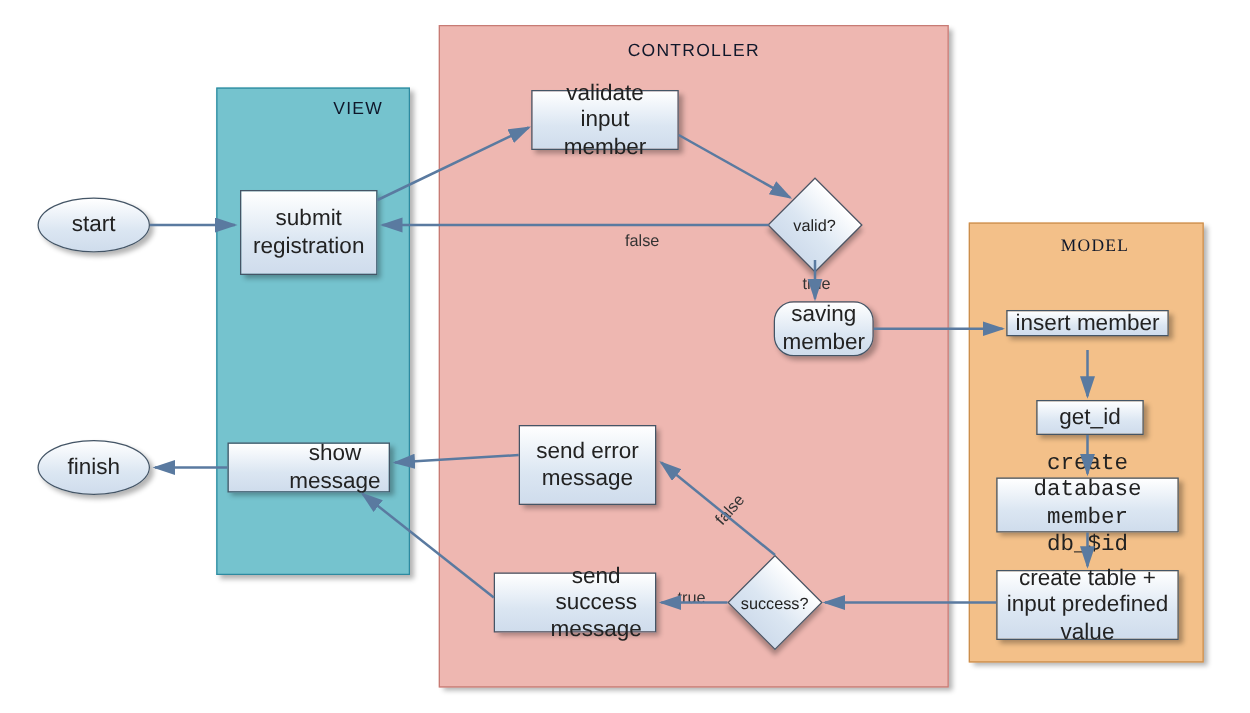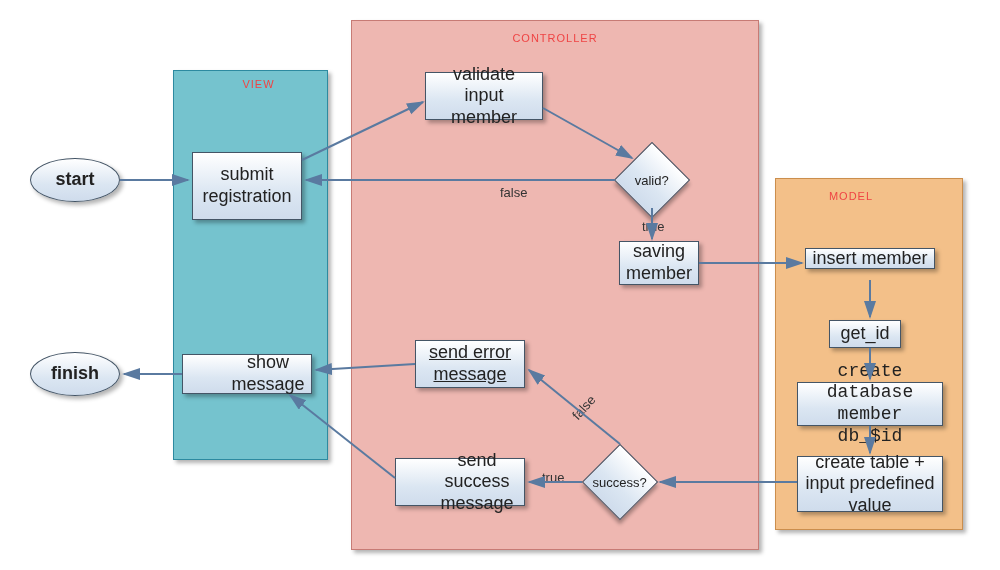--- a/index.html
+++ b/index.html
@@ -8,42 +8,41 @@
     background:#fff;
     width:1000px;
     height:570px;
     position:relative;
   }
   .container-box{
     position:absolute;
     box-sizing:border-box;
   }
   .container-title{
-    font-size:11px;
+    font-size:14px;
     letter-spacing:1px;
     text-align:center;
-    color:#ef4444;
+    color:#0f172a;
   }
   .node{
     position:absolute;
     box-sizing:border-box;
     border:1px solid #456;
     background:linear-gradient(#fff,#dbe6f2 60%,#cfdcec);
     font-size:18px;
     color:#222;
     display:flex;
     align-items:center;
     justify-content:center;
     text-align:center;
     padding:4px 6px;
     line-height:1.2;
   }
   .ellipse{
     border-radius:50%;
-    font-weight:bold;
   }
   .diamond{
     position:absolute;
     border:1px solid #456;
     background:linear-gradient(#fff,#dbe6f2 60%,#cfdcec);
     transform:rotate(45deg);
     box-sizing:border-box;
   }
   .diamond span{
     transform:rotate(-45deg);
@@ -61,54 +60,54 @@
     font-size:13px;
     color:#333;
   }
   svg{position:absolute;left:0;top:0;pointer-events:none}
 </style>
 </head>
 <body>
 
 <div class="container-box shadow" style="left:173px;top:70px;width:155px;height:390px;background:#75c3ce;border:1px solid #2d8aa0;">
 </div>
-<div class="container-title" style="position:absolute;left:173px;top:78px;width:171px;">VIEW</div>
+<div class="container-title" style="position:absolute;left:173px;top:78px;width:171px;padding-left:28px;">VIEW</div>
 
 <div class="container-box shadow" style="left:351px;top:20px;width:408px;height:530px;background:#eeb7b1;border:1px solid #c77b75;">
 </div>
 <div class="container-title" style="position:absolute;left:351px;top:32px;width:408px;">CONTROLLER</div>
 
 <div class="container-box shadow" style="left:775px;top:178px;width:188px;height:352px;background:#f3c089;border:1px solid #cb8e4d;">
 </div>
-<div class="container-title" style="position:absolute;left:775px;top:190px;width:152px;">MODEL</div>
+<div class="container-title" style="position:absolute;left:800px;top:190px;width:152px;font-family:Liberation Serif, serif;">MODEL</div>
 
 <div class="node ellipse shadow" style="left:30px;top:158px;width:90px;height:44px;">start</div>
 <div class="node ellipse shadow" style="left:30px;top:352px;width:90px;height:44px;">finish</div>
 
 <div class="node shadow" style="left:192px;top:152px;width:110px;height:68px;">submit registration</div>
 <div class="node shadow" style="left:182px;top:354px;width:130px;height:40px;padding-left:48px;">show message</div>
 
 <div class="node shadow" style="left:425px;top:72px;width:118px;height:48px;">validate input member</div>
 
 <div class="diamond shadow" style="left:625px;top:153px;width:54px;height:54px;display:flex;align-items:center;justify-content:center;">
   <span>valid?</span>
 </div>
 
-<div class="node shadow" style="left:619px;top:241px;width:80px;height:44px;">saving member</div>
+<div class="node shadow" style="left:619px;top:241px;width:80px;height:44px;border-radius:16px;">saving member</div>
 
-<div class="node shadow" style="left:415px;top:340px;width:110px;height:48px;text-decoration:underline;">send error message</div>
+<div class="node shadow" style="left:415px;top:340px;width:110px;height:64px;">send error message</div>
 
 <div class="node shadow" style="left:395px;top:458px;width:130px;height:48px;padding-left:40px;">send success message</div>
 
 <div class="diamond shadow" style="left:593px;top:455px;width:54px;height:54px;display:flex;align-items:center;justify-content:center;">
   <span>success?</span>
 </div>
 
 <div class="node shadow" style="left:805px;top:248px;width:130px;height:21px;">insert member</div>
-<div class="node shadow" style="left:829px;top:320px;width:72px;height:28px;text-align:center;">get_id</div>
+<div class="node shadow" style="left:829px;top:320px;width:86px;height:28px;text-align:center;">get_id</div>
 <div class="node shadow" style="left:797px;top:382px;width:146px;height:44px;font-family:Liberation Mono, monospace;">create database member db_$id</div>
 <div class="node shadow" style="left:797px;top:456px;width:146px;height:56px;text-align:center;">create table + input predefined value</div>
 
 <div class="edge-label" style="left:500px;top:185px;">false</div>
 <div class="edge-label" style="left:642px;top:219px;">true</div>
 <div class="edge-label" style="left:570px;top:400px;transform:rotate(-48deg);">false</div>
 <div class="edge-label" style="left:542px;top:470px;">true</div>
 
 <svg width="1000" height="570">
   <defs>

